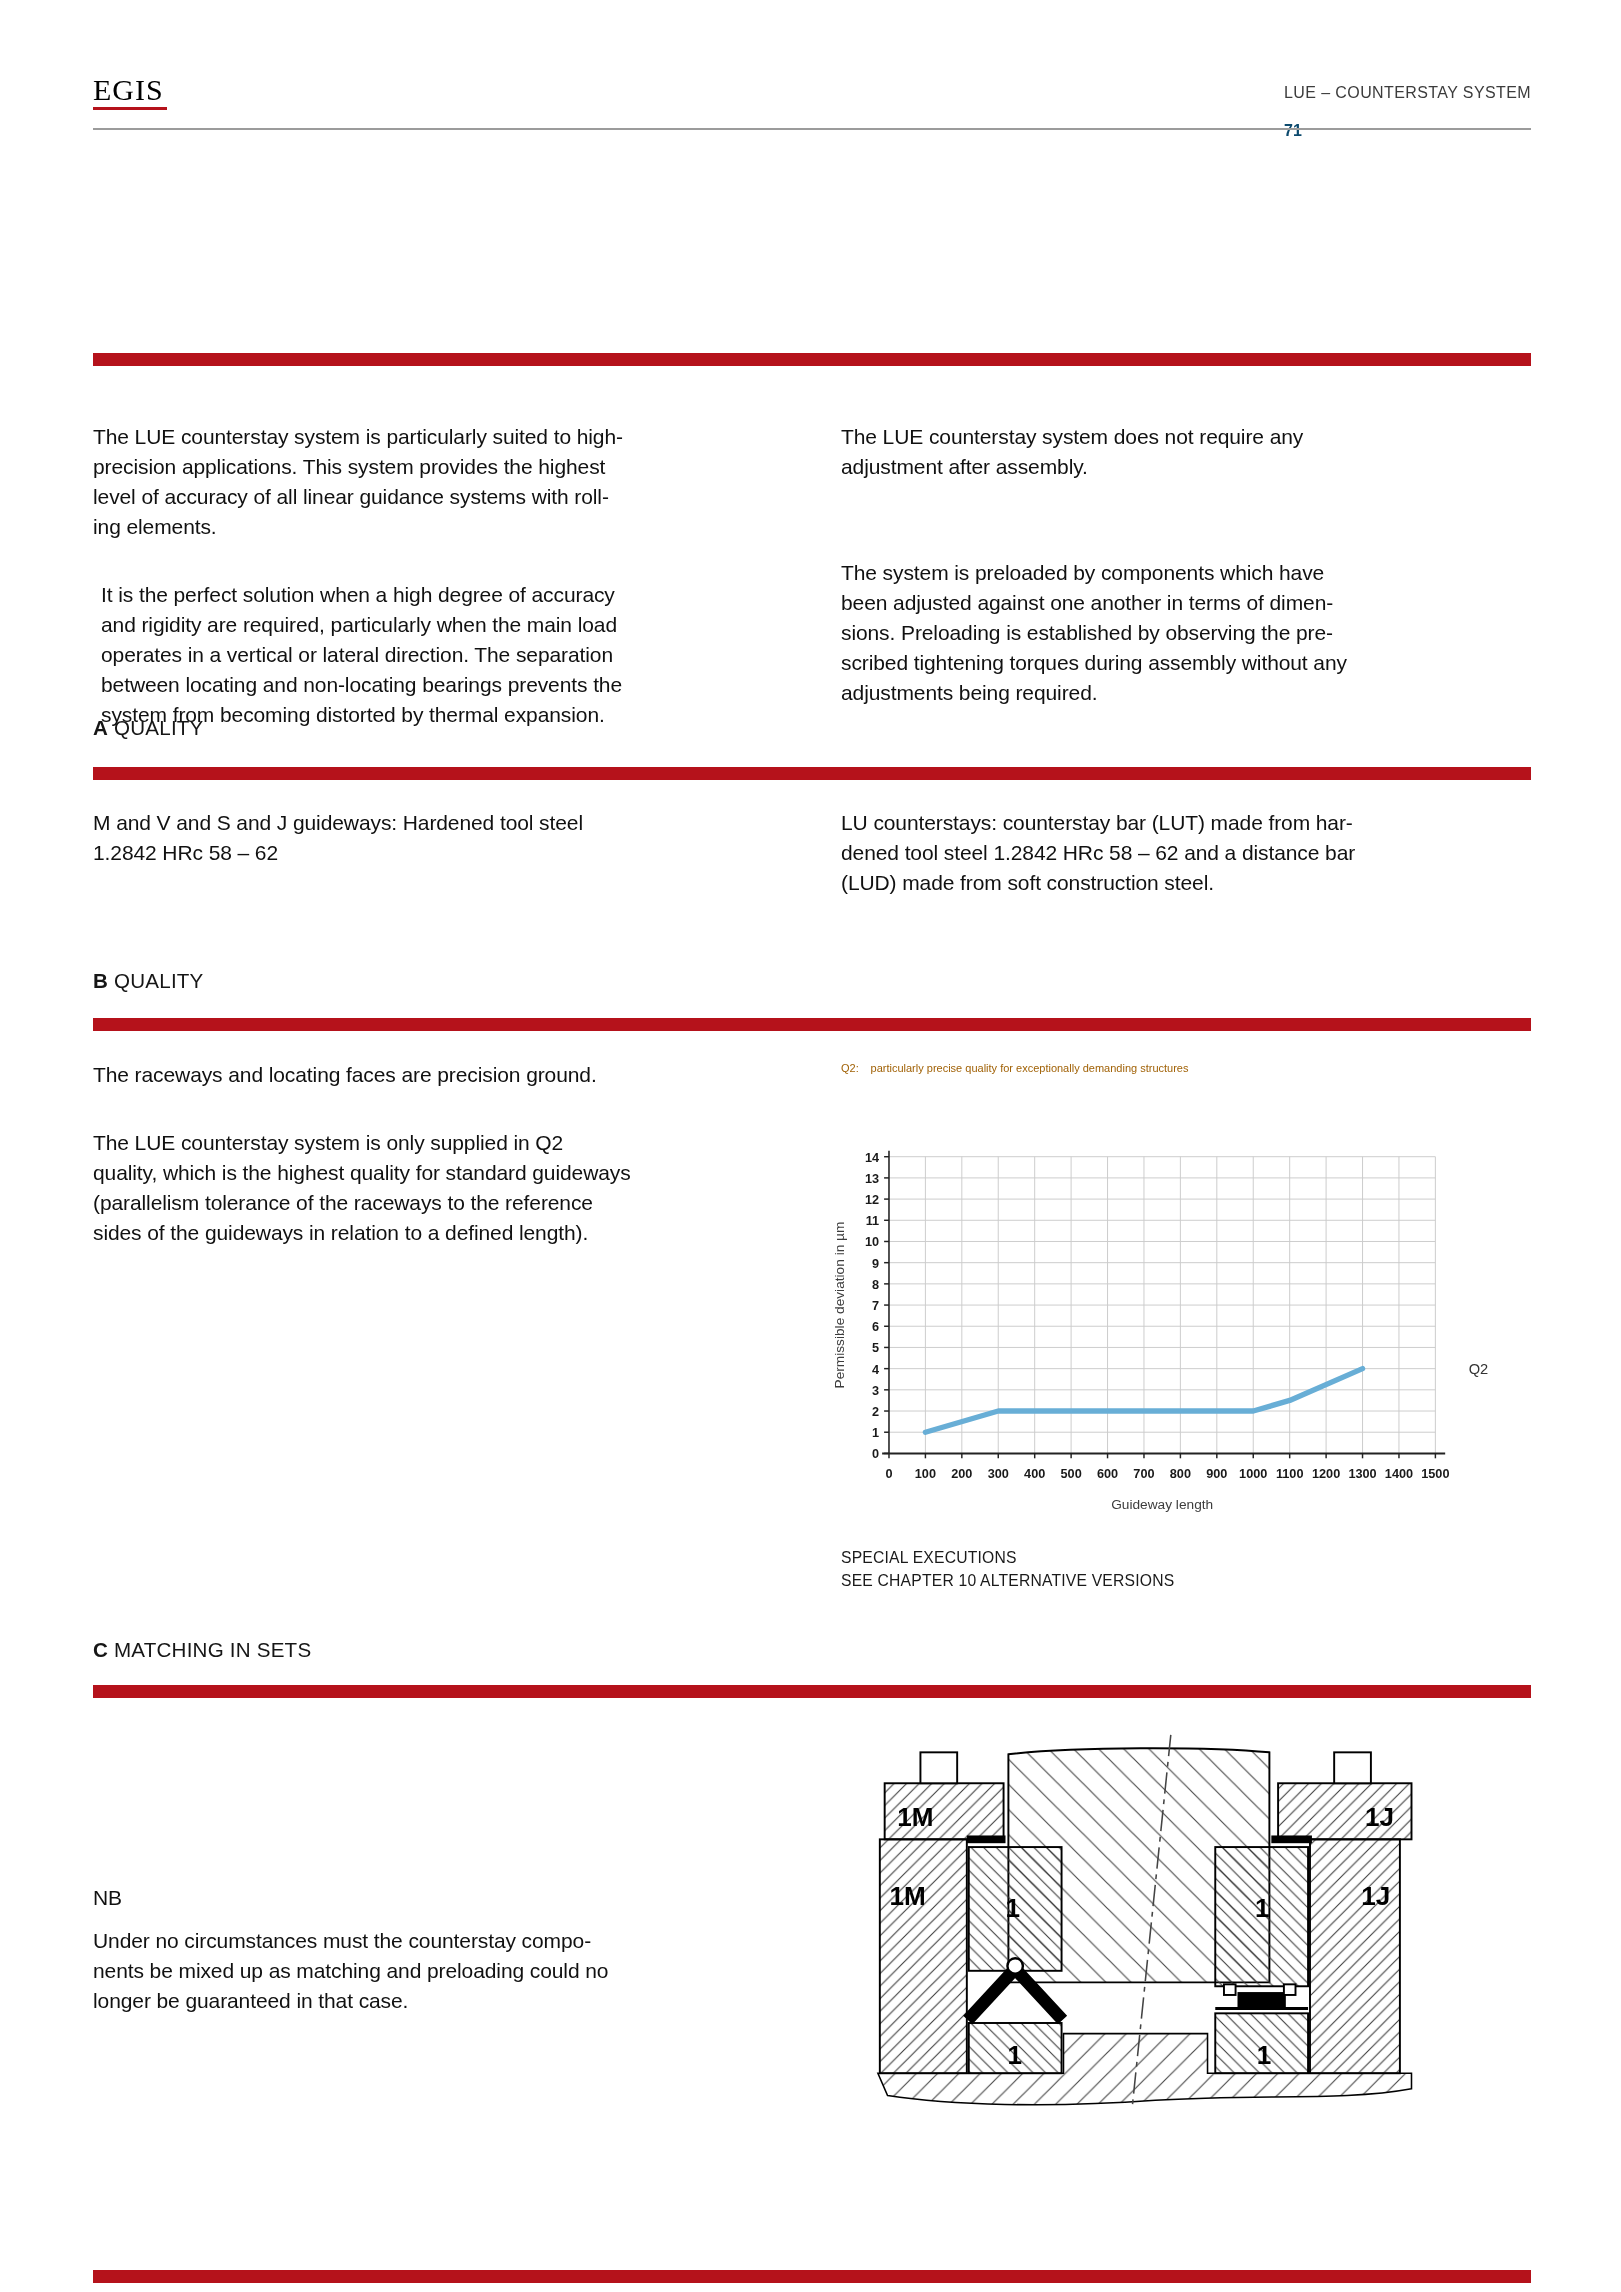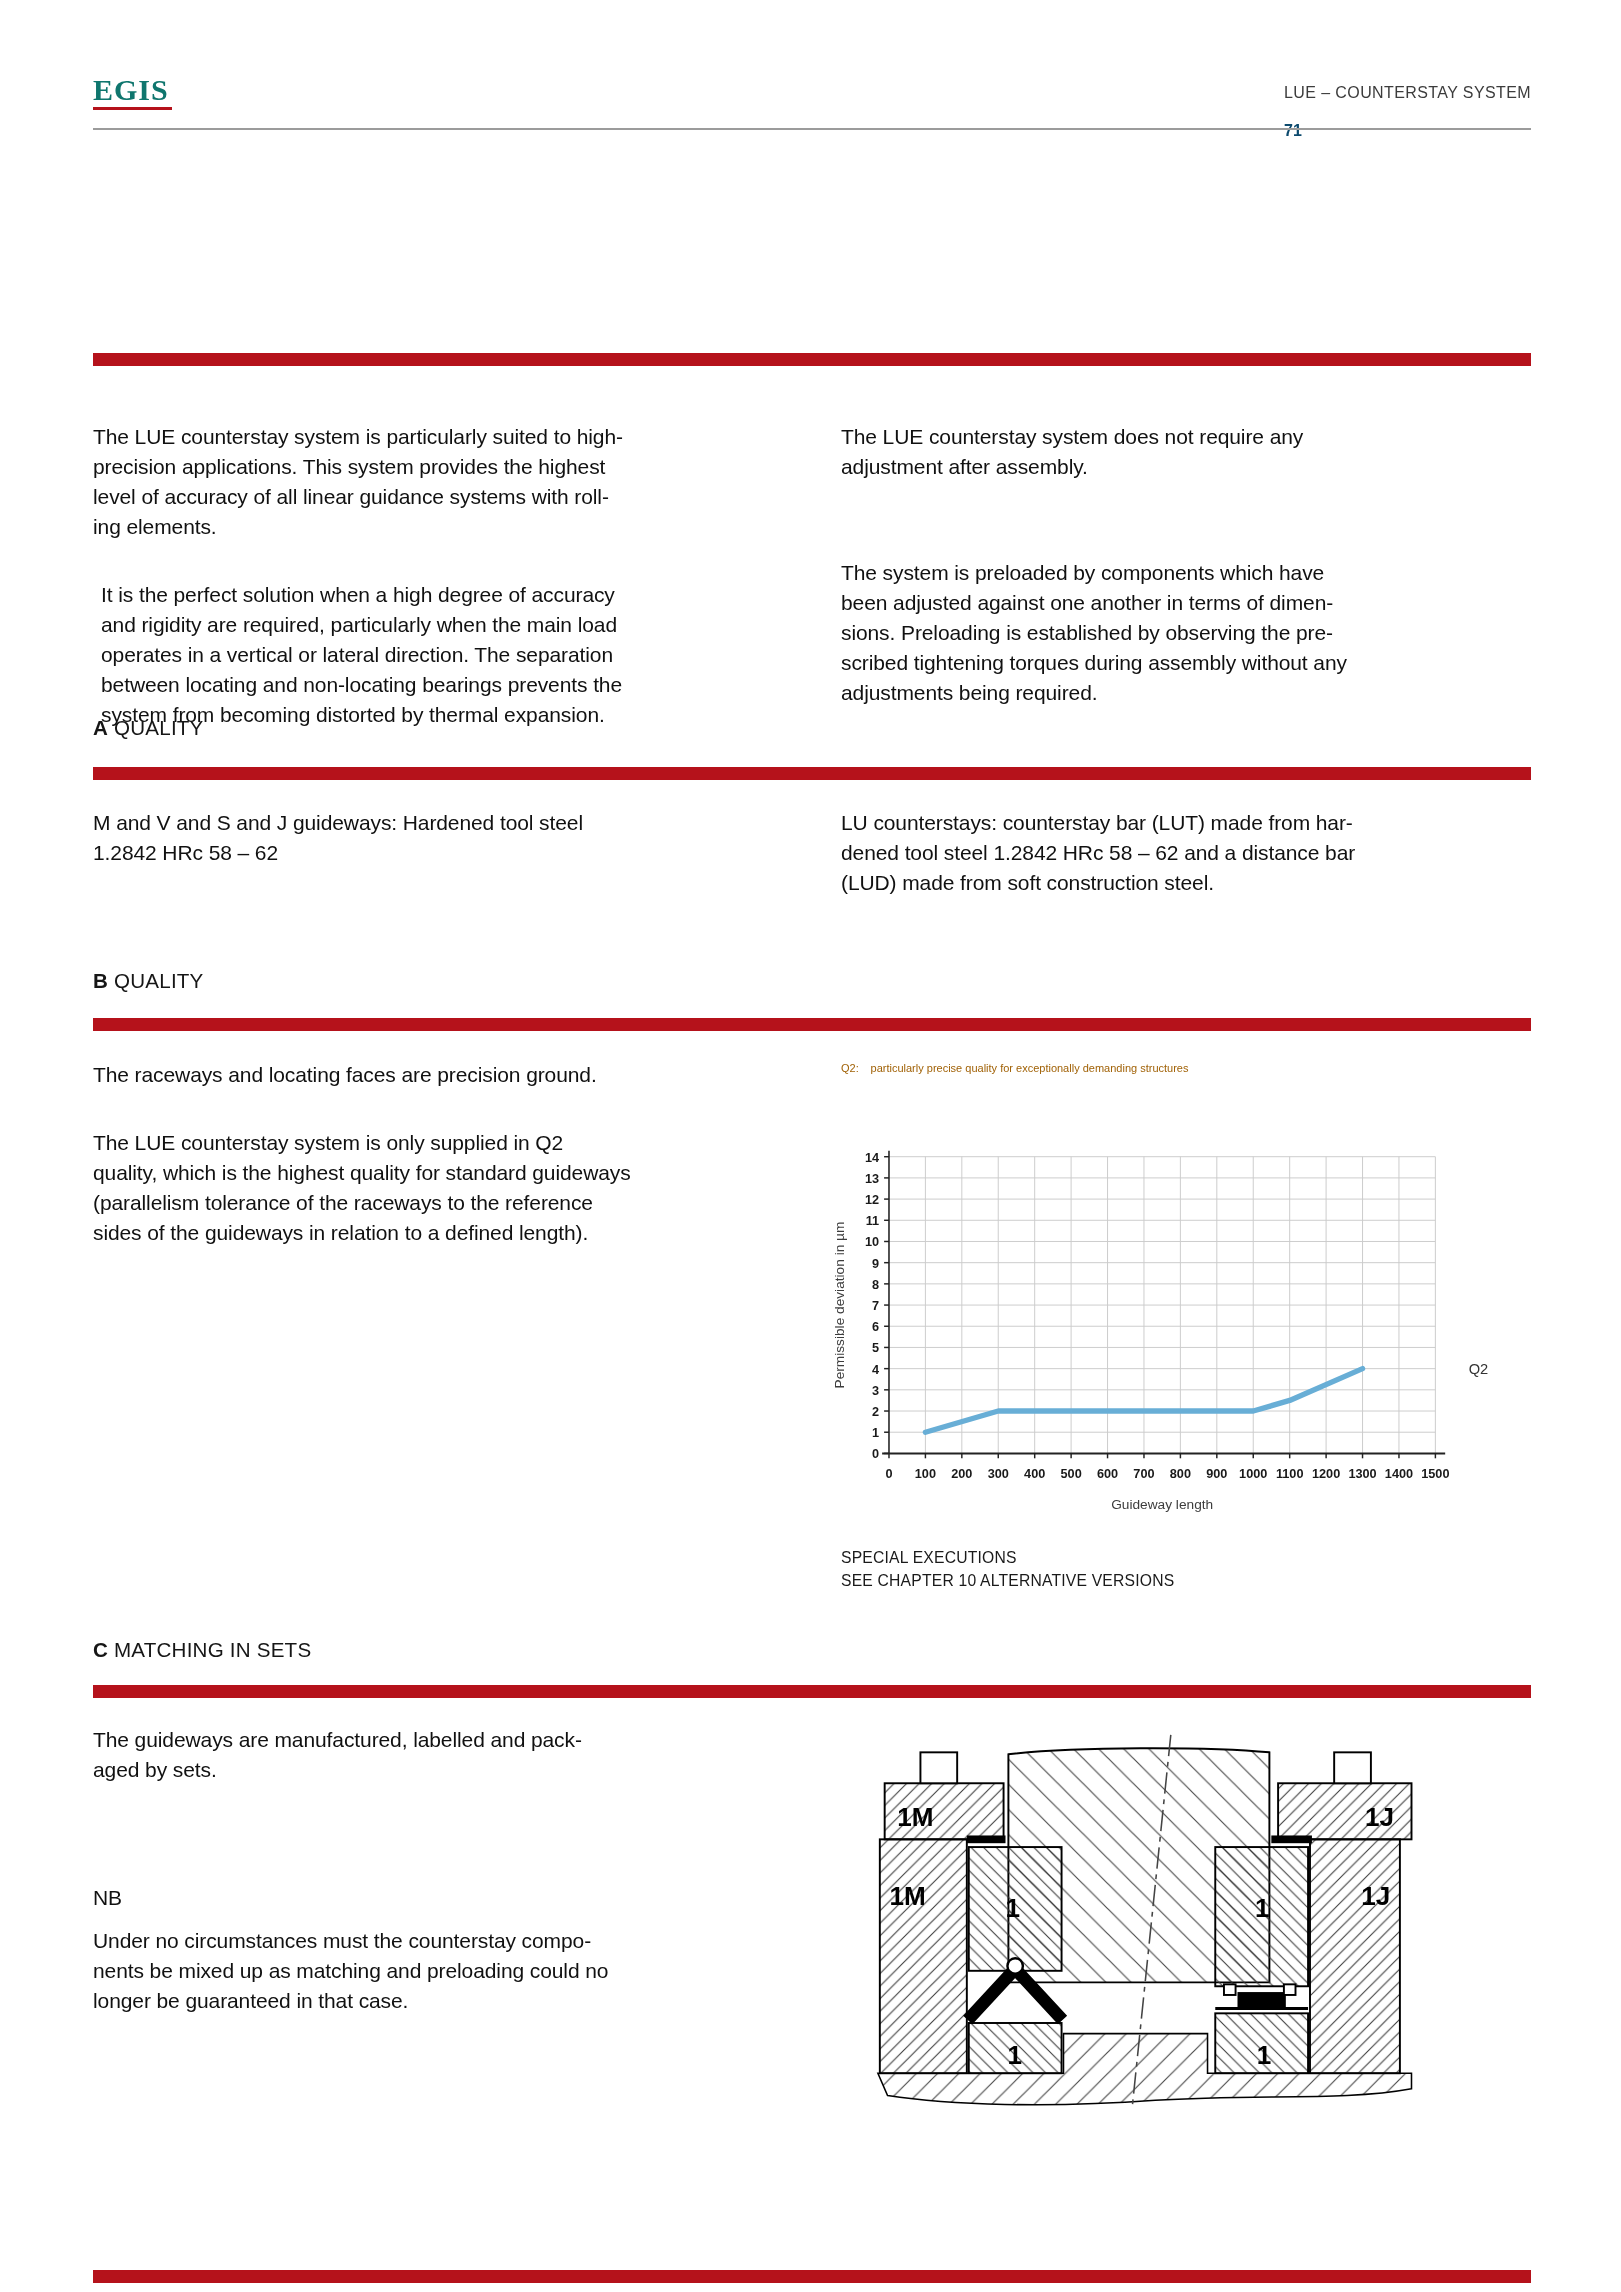--- a/index.html
+++ b/index.html
@@ -1,21 +1,21 @@
 <!DOCTYPE html>
 <html><head>
 <meta charset="utf-8">
 <style>
   html,body{margin:0;padding:0;background:#e8e8e8;}
   .page{position:relative;width:1621px;height:2293px;background:#ffffff;margin:0 auto;
         font-family:"Liberation Sans",sans-serif;color:#111;overflow:hidden;}
   .abs{position:absolute;}
   
-  .logo{left:93px;top:74px;font-size:30px;font-weight:bold;letter-spacing:1px;
-        color:#0f766e;border-bottom:3.9px solid #b5121b;padding:0 2.9px 1px 0;line-height:1.05;
+  .logo{left:93px;top:74px;font-size:30px;font-weight:normal;letter-spacing:1px;
+        color:#000000;border-bottom:3.9px solid #b5121b;padding:0 2.9px 1px 0;line-height:1.05;
         font-family:"Liberation Serif",serif;font-stretch:condensed;}
   .hdr-right{top:84px;right:90px;display:flex;align-items:baseline;gap:19.6px;flex-direction:column;}
   .hdr-title{font-size:16px;letter-spacing:0.4px;color:#3c3c3c;}
   .hdr-num{font-size:16px;font-weight:bold;color:#0c4a6e;}
   .gray-rule{left:93px;top:128px;width:1438px;height:2px;background:#9b9b9b;}
   
   .red-rule{left:93px;width:1438px;height:12.7px;background:#b5121b;}
   
   .col{font-size:21px;line-height:30px;white-space:pre-line;letter-spacing:-0.1px;}
   .w-left{left:93px;width:725px;}
@@ -200,22 +200,20 @@
   </div>
 
   <div class="abs special">SPECIAL EXECUTIONS
 SEE CHAPTER 10 ALTERNATIVE VERSIONS</div>
 
   <div class="abs sec-head" style="left:93px;top:1638px">
     <span class="sec-letter">C</span>
     <span>MATCHING IN SETS</span>
   </div>
   <div class="abs red-rule" style="top:1685px"></div>
-  <div class="abs col w-left" style="top:1725px">The guideways are manufactured, labelled and pack-
-aged by sets.</div>
   <div class="abs nb col">NB</div>
   <div class="abs col w-left" style="top:1926px">Under no circumstances must the counterstay compo-
 nents be mixed up as matching and preloading could no
 longer be guaranteed in that case.</div>
 
   <div class="abs draw-wrap">
     <svg width="639" height="377" viewBox="0 0 660 390">
       <defs>
         <pattern id="hA" width="13" height="13" patternUnits="userSpaceOnUse">
           <path d="M0 13 L13 0 M-3 3 L3 -3 M10 16 L16 10" stroke="#3a3a3a" stroke-width="1.1"></path>

